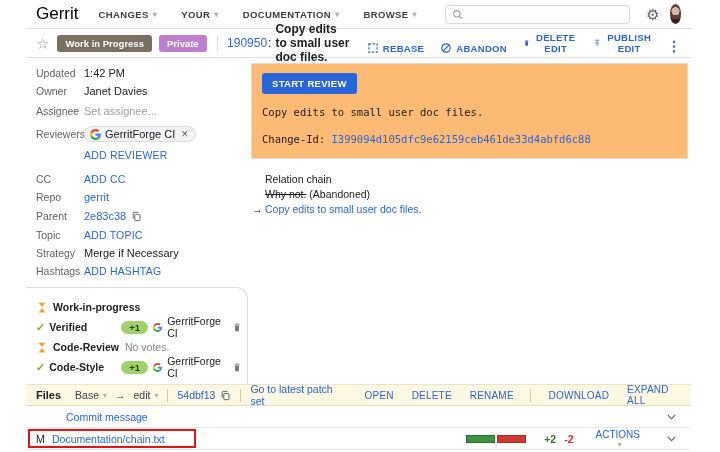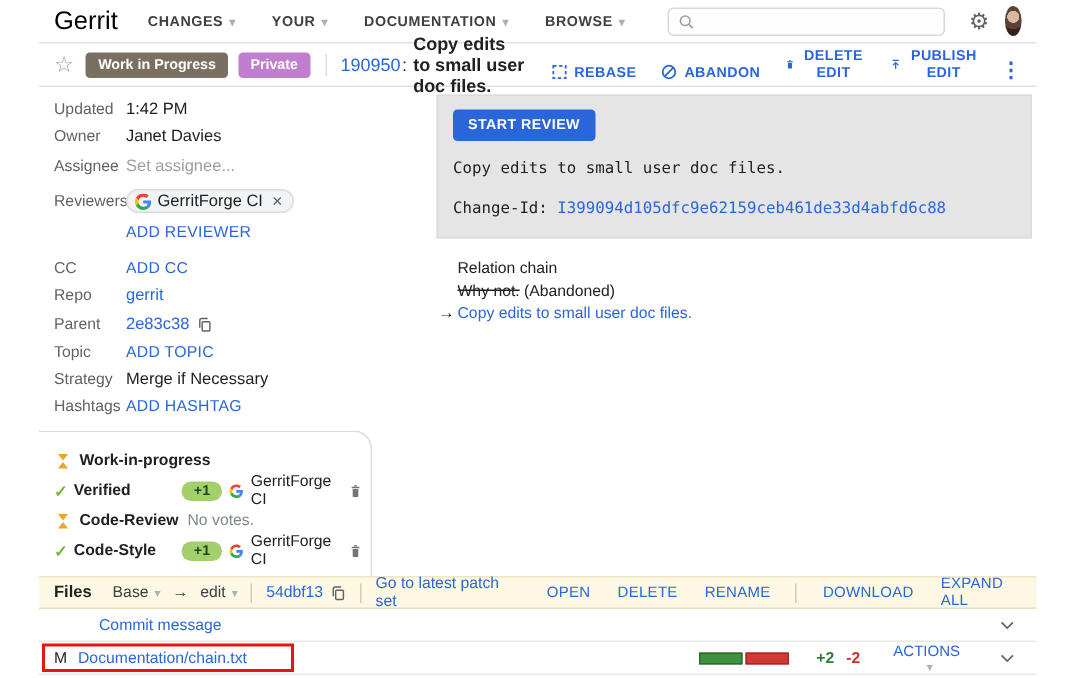--- a/index.html
+++ b/index.html
@@ -32,21 +32,21 @@
   a, .link { color: var(--accent, #2a66d9); cursor:pointer; }
   .change-num { font-size:12px; }
   .subject-sep { font-size:12px; margin:0 4px 0 1px; }
   .subject { font-size:12px; font-weight:700; }
   .hdr-actions { margin-left:auto; display:flex; align-items:flex-end; }
   .hdr-action { display:inline-flex; align-items:center; gap:4px; background:none; border:none;
     color:var(--accent,#2a66d9); font-family:"Liberation Sans",sans-serif; font-size:9.5px; font-weight:700; letter-spacing:.3px; margin-left:16px; cursor:pointer; }
   .more { font-size:14px; font-weight:700; color:var(--accent,#2a66d9); margin-left:14px; cursor:pointer; }
 
   
-  .body { height:326px; display:flex;gap:40px; }
+  .body { height:326px; display:flex; }
   .meta { width:222px; flex:none; display:flex; flex-direction:column; padding-top:6px; }
   .meta-row { display:flex; align-items:center; min-height:18px; padding-left:10px; }
   .mlabel { width:48px; flex:none; font-size:10.5px; color:#5f6368; }
   .mvalue { font-size:11px; color:#202124; display:flex; align-items:center; }
   .placeholder { color:#9e9e9e; }
   .addlink { color:var(--accent,#2a66d9); font-size:10.5px; font-weight:500; letter-spacing:.2px; text-decoration:none; cursor:pointer; }
   .chip { display:inline-flex; align-items:center; gap:4px; background:#f1f3f4; border:1px solid #dadce0; border-radius:10px; padding:1px 7px 1px 5px; }
   .chip .close { color:#5f6368; font-size:12px; margin-left:2px; cursor:pointer; line-height:1; }
   .copy-icon { margin-left:5px; cursor:pointer; color:#5f6368; display:inline-flex; }
 
@@ -55,21 +55,21 @@
   .label-icon { width:13px; flex:none; display:inline-flex; margin-right:4px; }
   .check { color:var(--success-green,#7cb342); font-weight:700; font-size:11px; width:13px; margin-right:4px; }
   .label-name { font-size:10.5px; font-weight:700; width:72px; flex:none; }
   .vote-right { display:flex; align-items:center; gap:5px; }
   .vote-pill { background:var(--vote-pill,#a3cf6d); color:#1e4620; font-size:9.5px; font-weight:700; border-radius:8px; padding:1px 8px; cursor:pointer; }
   .voter { font-size:10.5px; }
   .novotes { color:#80868b; font-size:10.5px; }
   .trash { color:#757575; cursor:pointer; display:inline-flex; margin-left:4px; }
 
   .main { flex:1; padding:5px 3px 0 3px; }
-  .commit-card { border:1px solid #dadce0; background:#e5e5e5; padding:9px 10px 13px 10px; }
+  .commit-card { border:1px solid #dadce0; background:#fdba74; padding:9px 10px 13px 10px; }
   .start-review { background:var(--accent,#2a66d9); color:#fff; border:none; border-radius:3px;
     font-family:"Liberation Sans",sans-serif; font-size:9.5px; font-weight:700; letter-spacing:.3px; padding:5px 10px; cursor:pointer; }
   .mono { font-family:"DejaVu Sans Mono", monospace; font-size:10.5px; }
   .commit-msg { margin-top:12px; }
   .commit-cid { margin-top:15px; }
   .relation { margin-top:13px; padding-left:14px; position:relative; font-size:10.5px; line-height:15px; }
   .strike { text-decoration:line-through; }
   .rel-arrow { position:absolute; left:1px; bottom:0; color:#202124; font-size:11px; }
 
   

